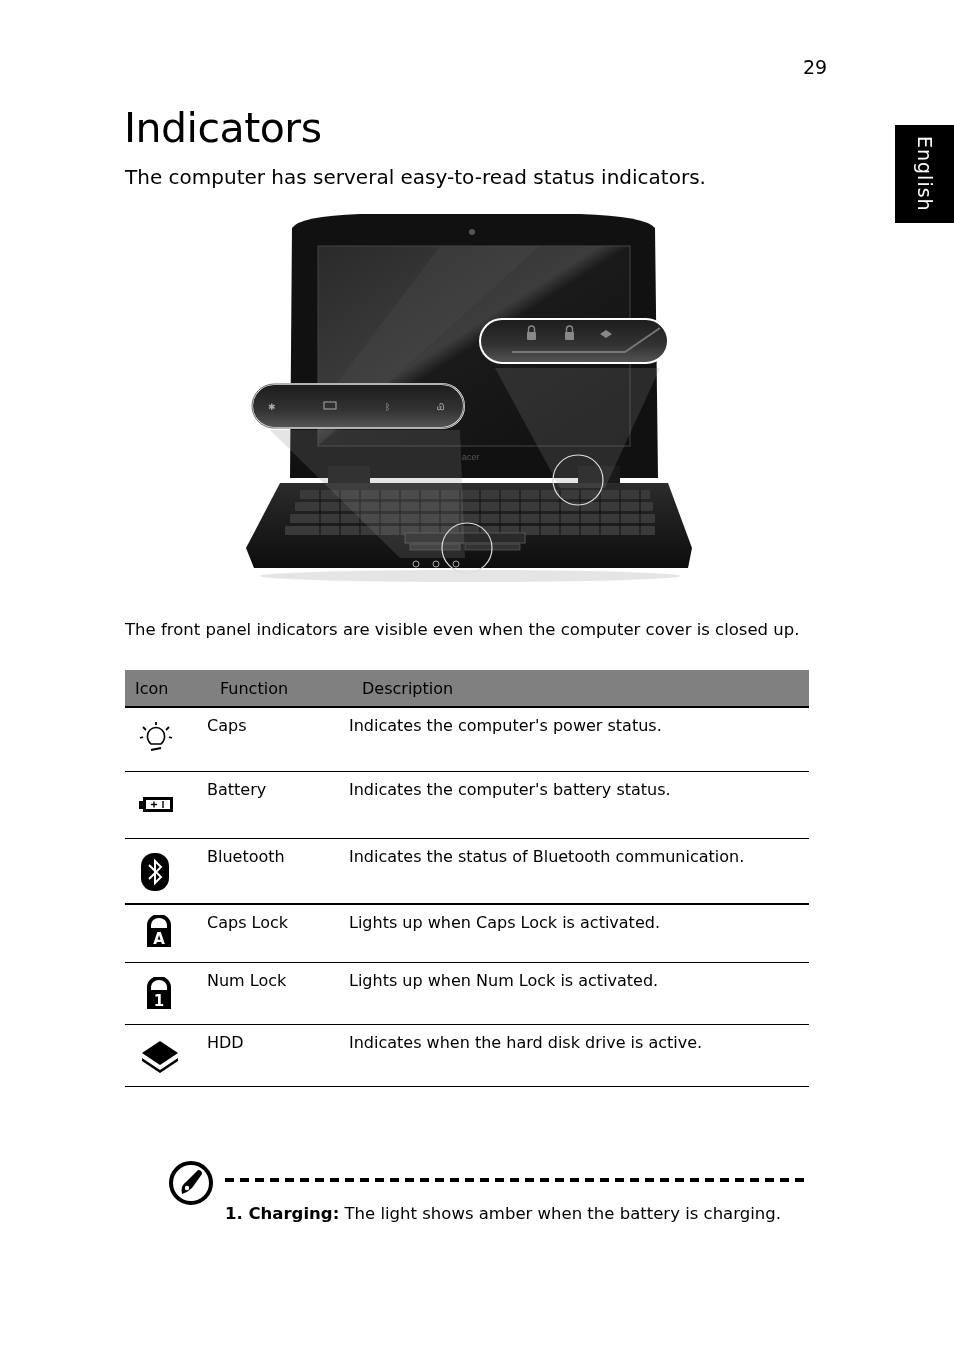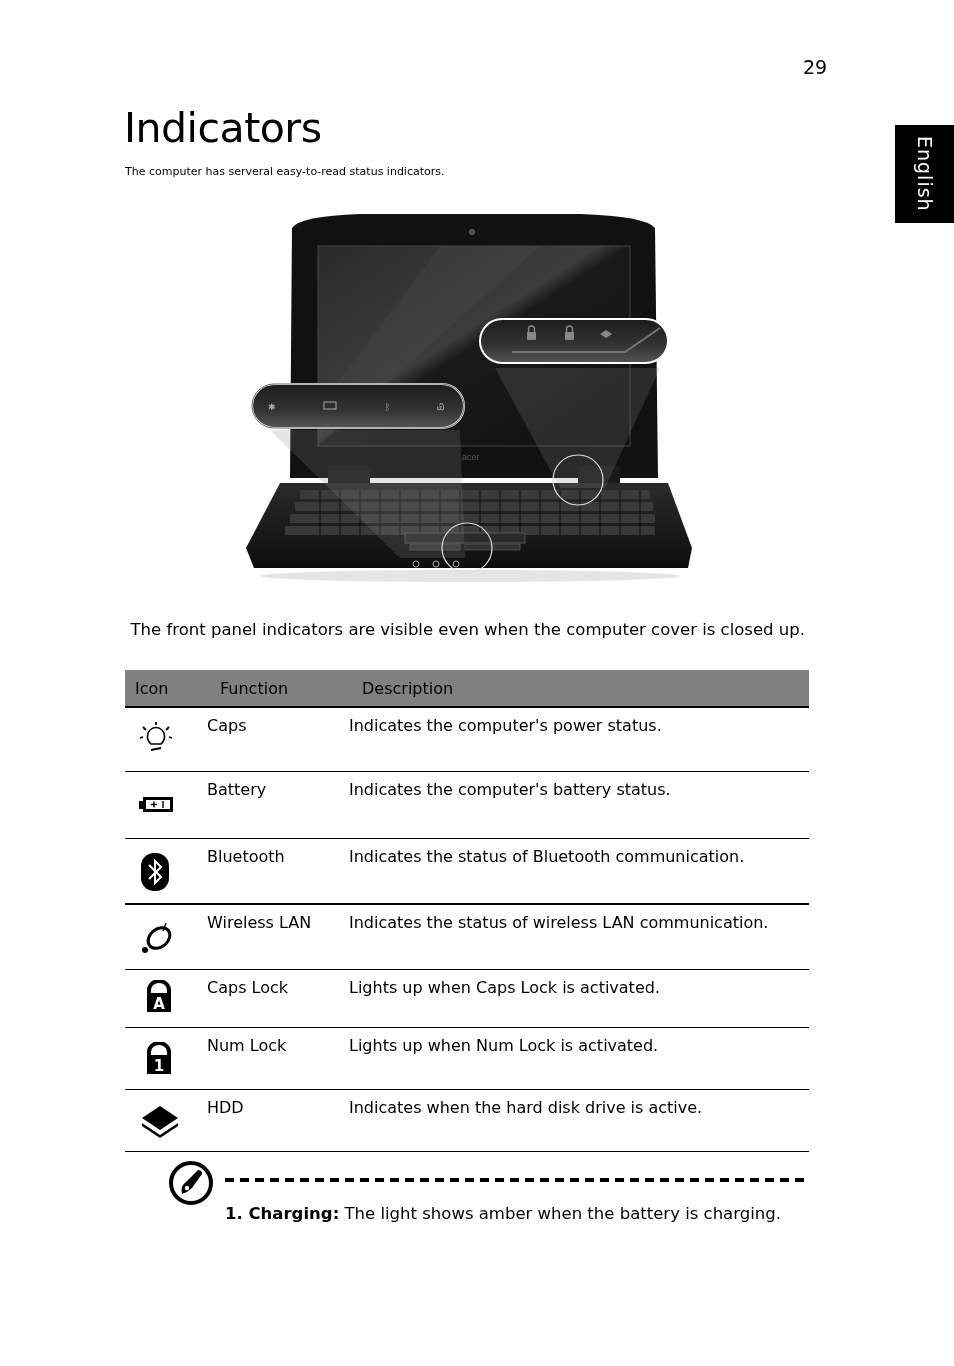--- a/index.html
+++ b/index.html
@@ -3,23 +3,23 @@
 <meta charset="utf-8">
 <style>
   html, body { margin: 0; padding: 0; background: #ffffff; }
   body { width: 954px; height: 1366px; position: relative; overflow: hidden;
          font-family: "DejaVu Sans", "Liberation Sans", sans-serif; color: #000; }
   .page-number { position: absolute; left: 803px; top: 56px; font-size: 19px; }
   .lang-tab { position: absolute; left: 895px; top: 125px; width: 59px; height: 98px; background: #000;
               display: flex; align-items: center; justify-content: center; }
   .lang-tab span { color: #fff; font-size: 19px; writing-mode: vertical-rl; letter-spacing: 1px; }
   .title { position: absolute; left: 124px; top: 104px; font-size: 41px; font-weight: normal; margin: 0; letter-spacing: -0.5px; }
-  .intro { position: absolute; left: 125px; top: 165px; font-size: 11px; text-align: right; }
+  .intro { position: absolute; left: 125px; top: 165px; font-size: 20px; text-align: right; }
   .figure { position: absolute; left: 240px; top: 208px; width: 460px; height: 380px; }
-  .front-note { position: absolute; left: 125px; top: 618px; width: 680px; font-size: 16.5px; line-height: 23px; text-align: right; }
+  .front-note { position: absolute; left: 125px; top: 618px; width: 680px; font-size: 16.5px; line-height: 23px; }
   table.ind { position: absolute; left: 125px; top: 670px; width: 684px; border-collapse: collapse; font-size: 16px; }
   table.ind th { background: #808080; text-align: left; font-weight: normal; height: 36px; padding: 0 0 0 23px;
                  border-bottom: 2px solid #000; font-size: 16px; }
   table.ind th:first-child { padding-left: 10px; }
   table.ind td { vertical-align: top; padding: 8px 0 0 10px; border-bottom: 1.5px solid #000; }
   table.ind td.icon-cell { width: 72px; padding: 0; position: relative; }
   table.ind td.func { width: 132px; }
   .icon-wrap { position: absolute; left: 14px; }
   .note-icon { position: absolute; left: 168px; top: 1160px; }
   .note-dash { position: absolute; left: 225px; top: 1178px; width: 584px; height: 4px;
@@ -165,33 +165,20 @@
         <span class="icon-wrap" style="top:14px;left:16px">
           <svg width="28" height="38" viewBox="0 0 28 38">
             <rect x="0" y="0" width="28" height="38" rx="13" fill="#000"></rect>
             <path d="M8 12 L20 24 L14 30 L14 8 L20 14 L8 26" fill="none" stroke="#fff" stroke-width="2"></path>
           </svg>
         </span>
       </td>
       <td class="func" style="border-bottom-width:2.5px">Bluetooth</td>
       <td style="border-bottom-width:2.5px">Indicates the status of Bluetooth communication.</td>
     </tr>
-    <tr style="height:65px">
-      <td class="icon-cell">
-        <span class="icon-wrap" style="top:14px">
-          <svg width="36" height="36" viewBox="0 0 36 36">
-            <ellipse cx="20" cy="19" rx="12" ry="9" transform="rotate(-40 20 19)" fill="none" stroke="#000" stroke-width="3"></ellipse>
-            <line x1="24" y1="12" x2="27" y2="4" stroke="#000" stroke-width="1.4"></line>
-            <circle cx="6" cy="31" r="3" fill="#000"></circle>
-          </svg>
-        </span>
-      </td>
-      <td class="func">Wireless LAN</td>
-      <td>Indicates the status of wireless LAN communication.</td>
-    </tr>
     <tr style="height:58px">
       <td class="icon-cell">
         <span class="icon-wrap" style="top:10px;left:21px">
           <svg width="26" height="32" viewBox="0 0 26 32">
             <path d="M3 14 V10 a10 9 0 0 1 20 0 V14" fill="none" stroke="#000" stroke-width="4"></path>
             <rect x="1" y="13" width="24" height="19" fill="#000"></rect>
             <text x="13" y="29" text-anchor="middle" font-size="15" font-weight="bold" fill="#fff" font-family="DejaVu Sans, sans-serif">A</text>
           </svg>
         </span>
       </td>

